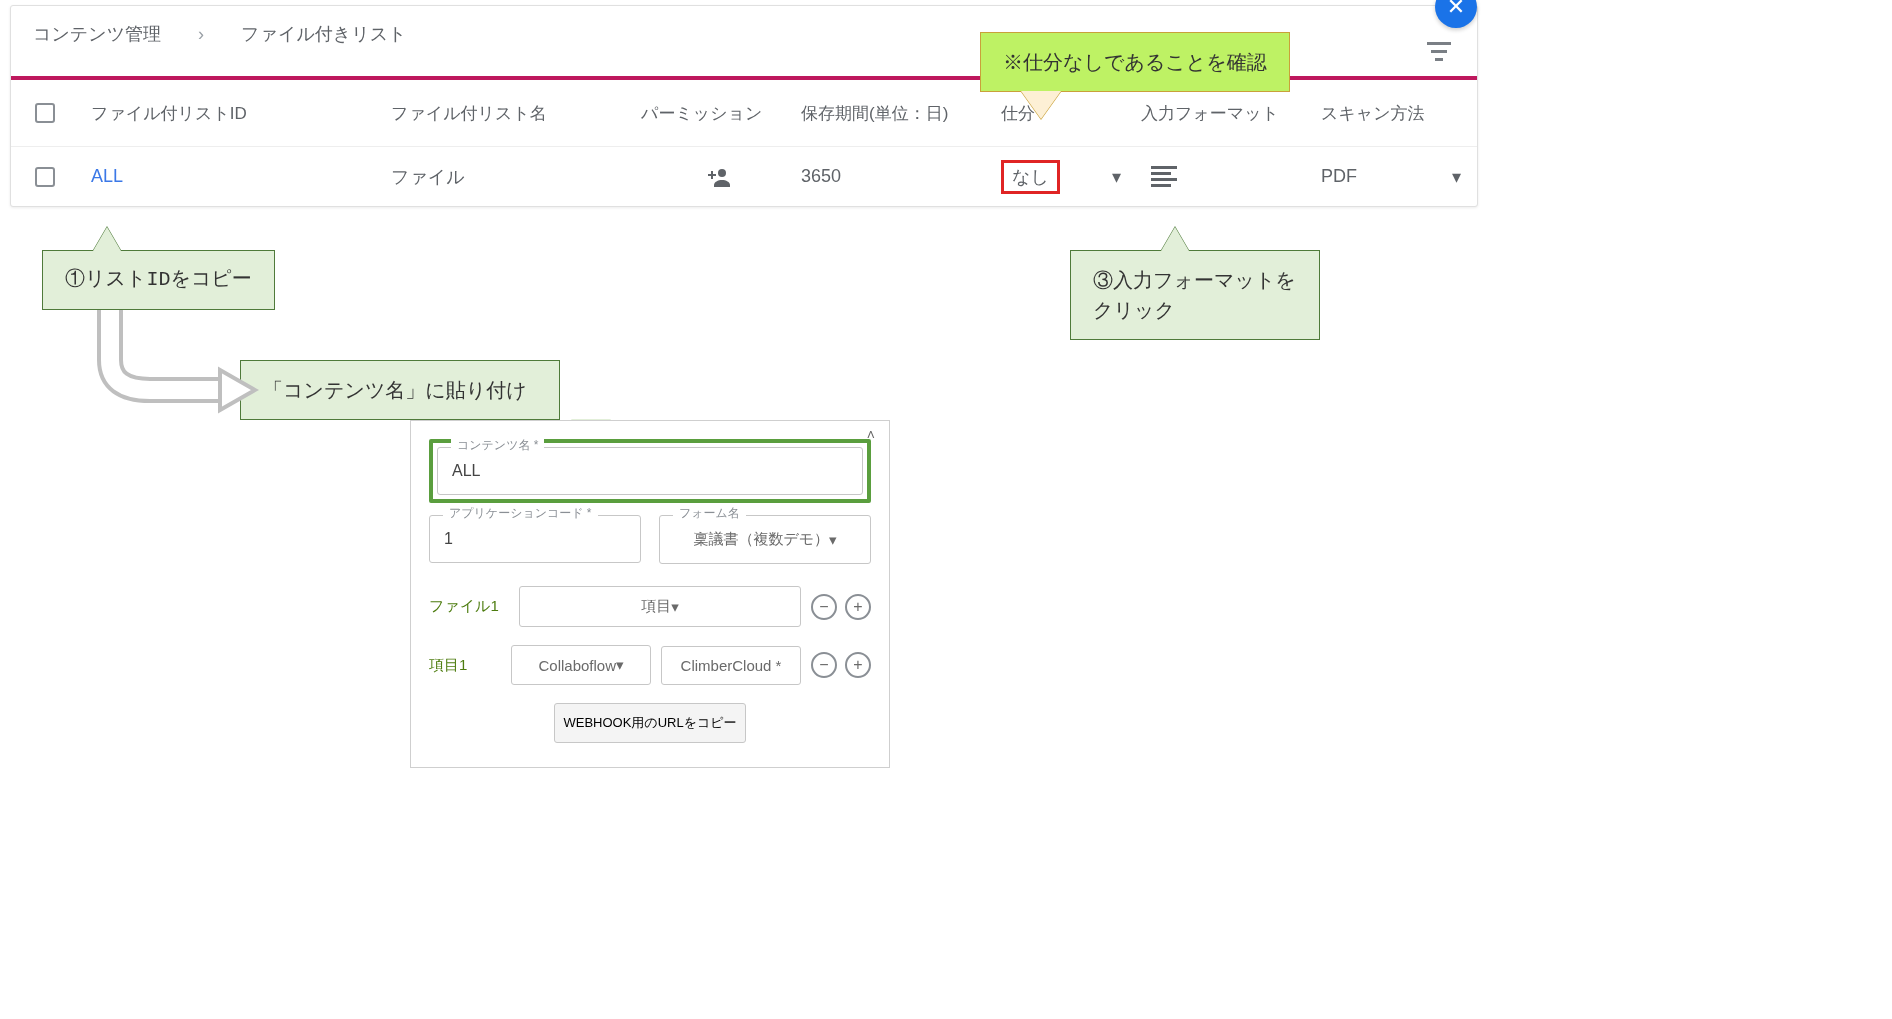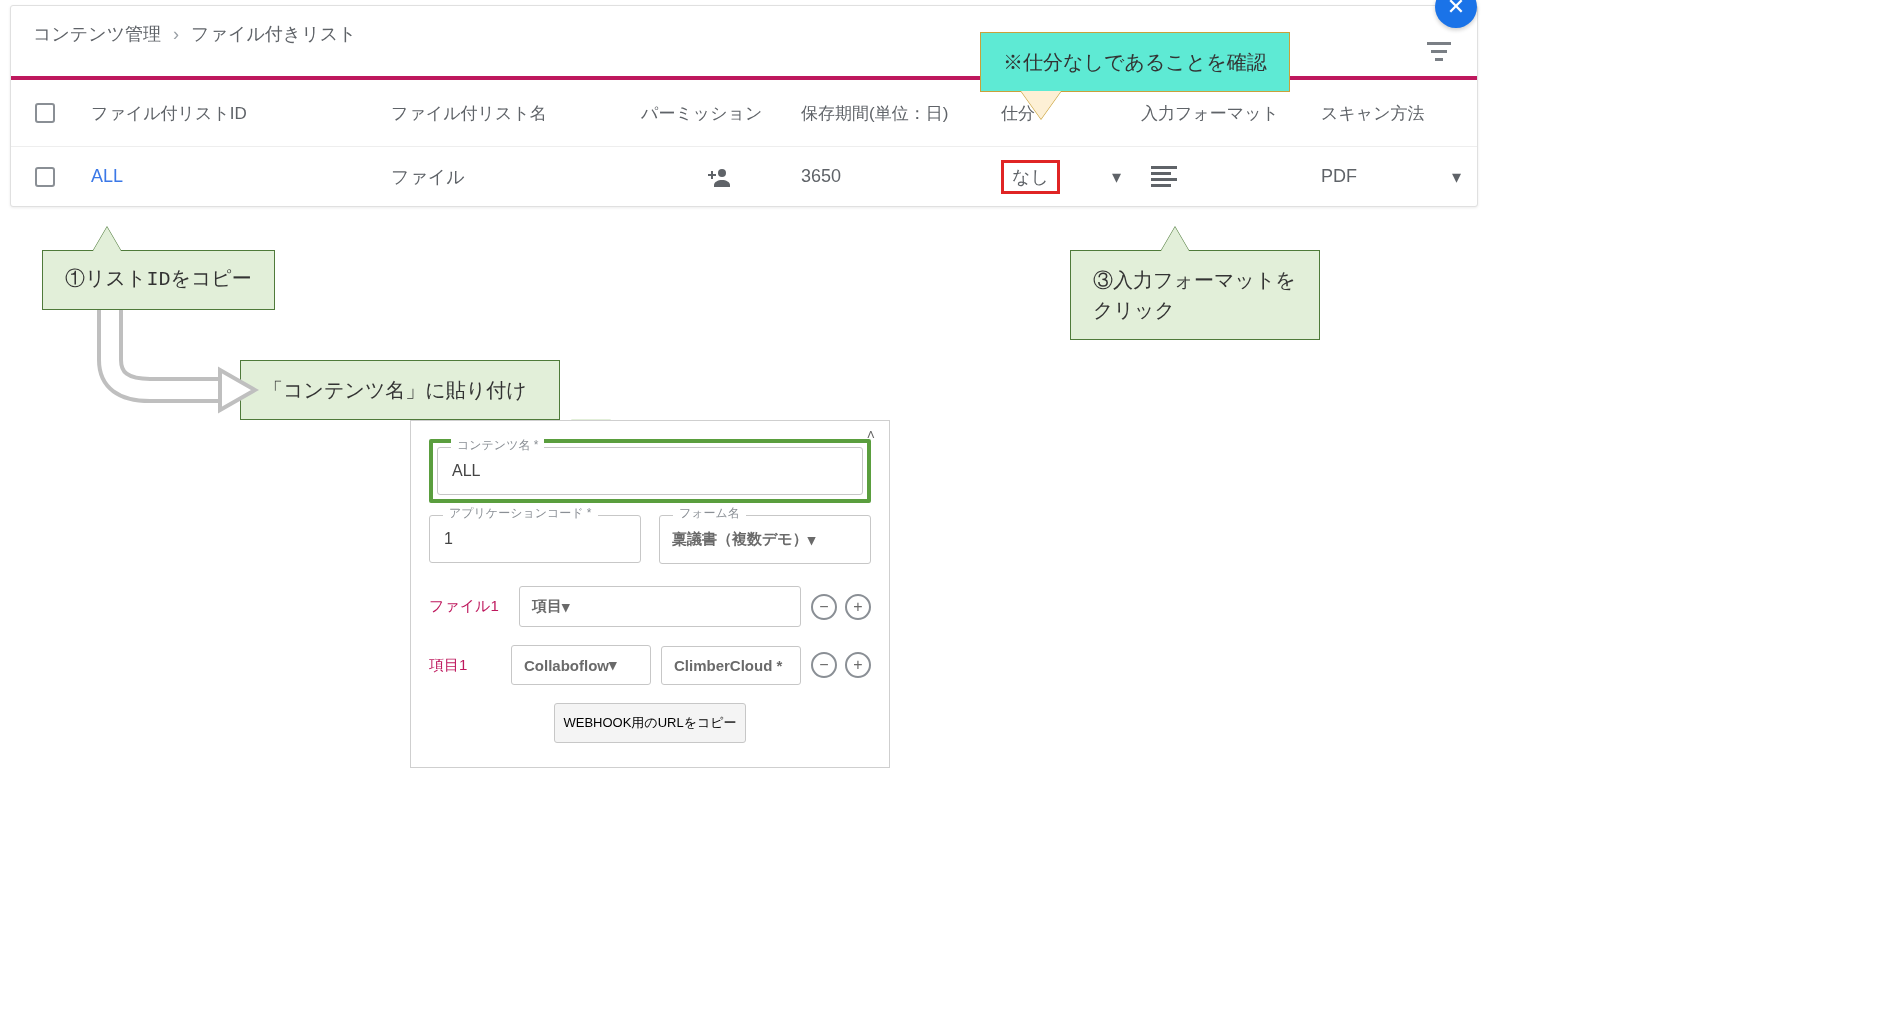--- a/index.html
+++ b/index.html
@@ -23,20 +23,21 @@
     border: 1px solid #e0e0e0;
     border-radius: 3px;
     box-shadow: 0 1px 3px rgba(0,0,0,.08);
   }
   .breadcrumb {
     display: flex;
     align-items: center;
     padding: 16px 22px 8px 22px;
     font-size: 18px;
     color: #5f6368;
+    gap: 25px;
   }
   .breadcrumb .sep { margin: 0 12px; color: #9aa0a6; }
   .filter-icon {
     position: absolute;
     right: 26px;
     top: 36px;
     color: #7a7f85;
   }
   .close-circle {
     position: absolute;
@@ -104,21 +105,21 @@
   .callout {
     position: absolute;
     background: #e2efd9;
     border: 1px solid #4f7a3a;
     padding: 14px 22px;
     color: #333;
     font-size: 20px;
     line-height: 1.5;
   }
   .callout.yellow {
-    background: #5eead4;
+    background: #bef264;
     border-color: #c9a13a;
   }
   .callout-tail {
     position: absolute;
     width: 0; height: 0;
   }
 
   
   .tail-up-1 { 
     left: 50px; top: -24px;
@@ -188,29 +189,29 @@
     border-radius: 2px;
     margin-bottom: 12px;
   }
   .two-col { display: flex; gap: 18px; }
   .two-col .field { flex: 1; }
 
   .row-inline {
     display: flex; align-items: center; gap: 10px;
     margin-bottom: 18px;
   }
-  .row-inline .row-label { width: 80px; color: #be185d; font-size: 15px; }
+  .row-inline .row-label { width: 80px; color: #4d7c0f; font-size: 15px; }
   .select-like {
     flex: 1;
     border: 1px solid #c7c7c7;
     border-radius: 3px;
     padding: 10px 12px;
     font-size: 15px;
     color: #6a6a6a;
-    display: flex; align-items: center; justify-content: flex-start; font-weight: bold;
+    display: flex; align-items: center; justify-content: center;
   }
   .pm-btn {
     width: 26px; height: 26px;
     border: 2px solid #8a8f95;
     border-radius: 50%;
     display: inline-flex; align-items: center; justify-content: center;
     color: #6a6a6a; font-size: 16px;
     cursor: pointer;
   }
   .pm-group { display: flex; gap: 8px; }

